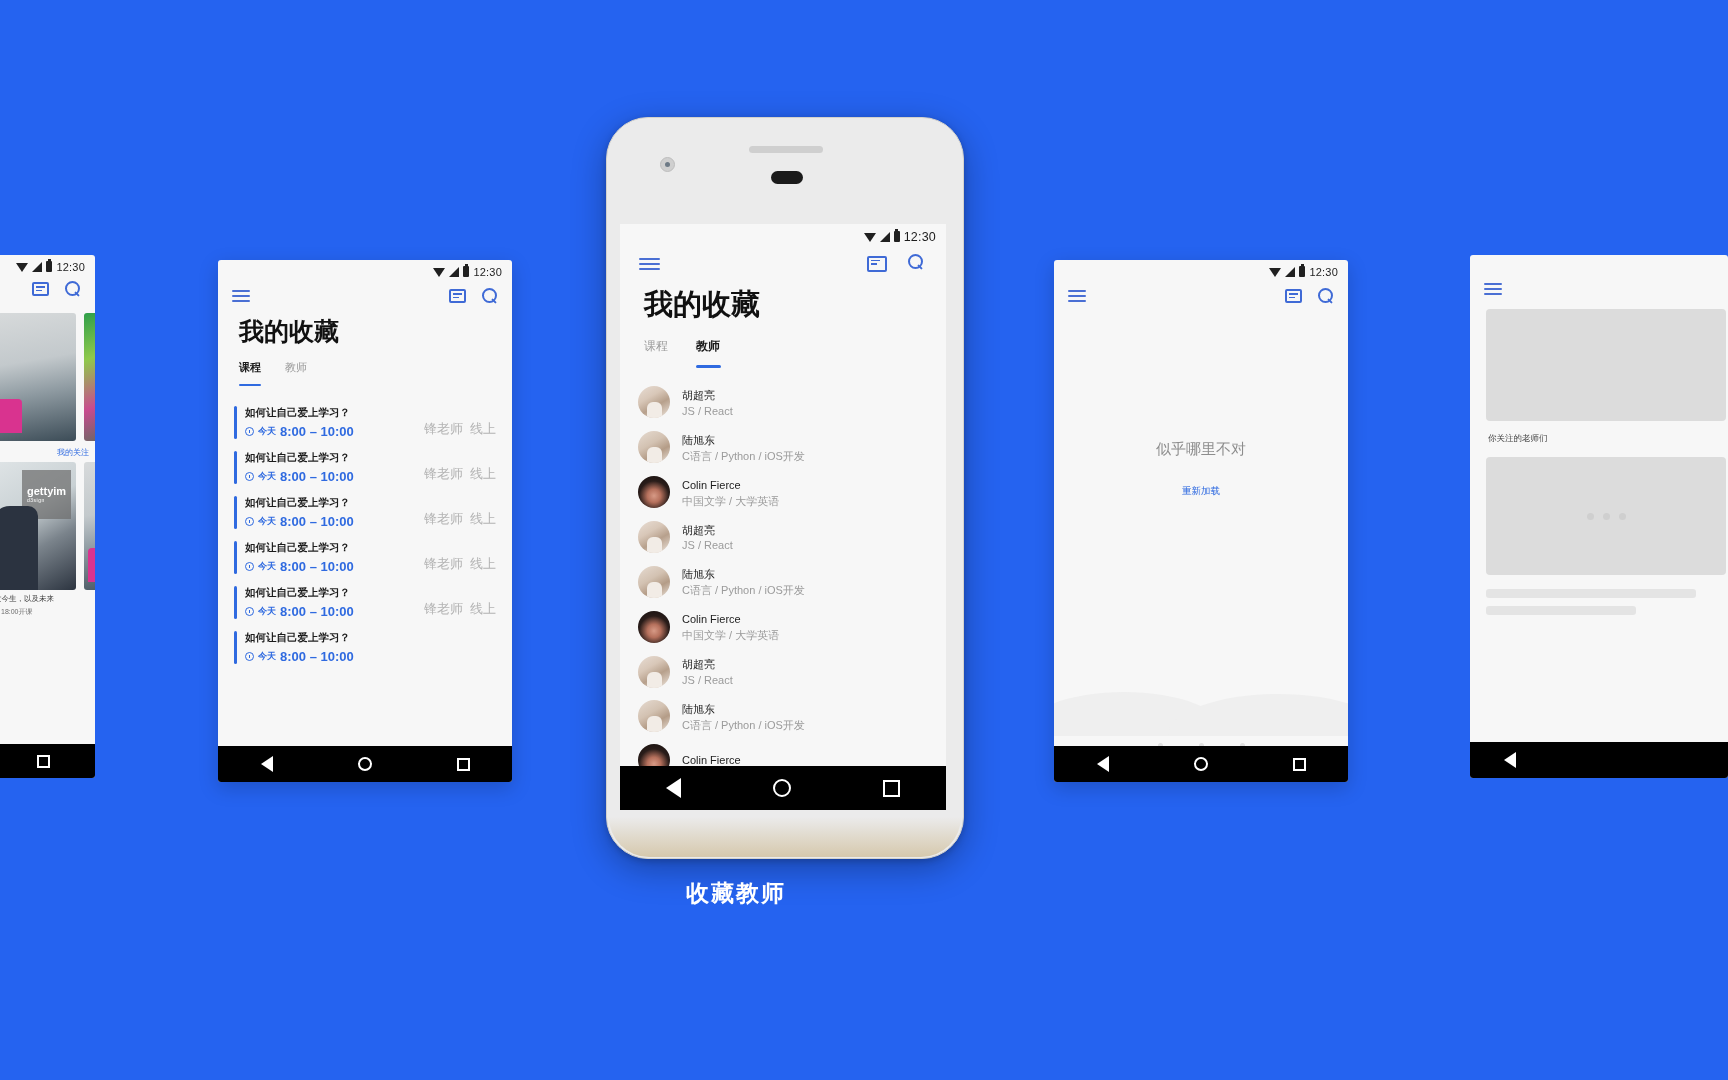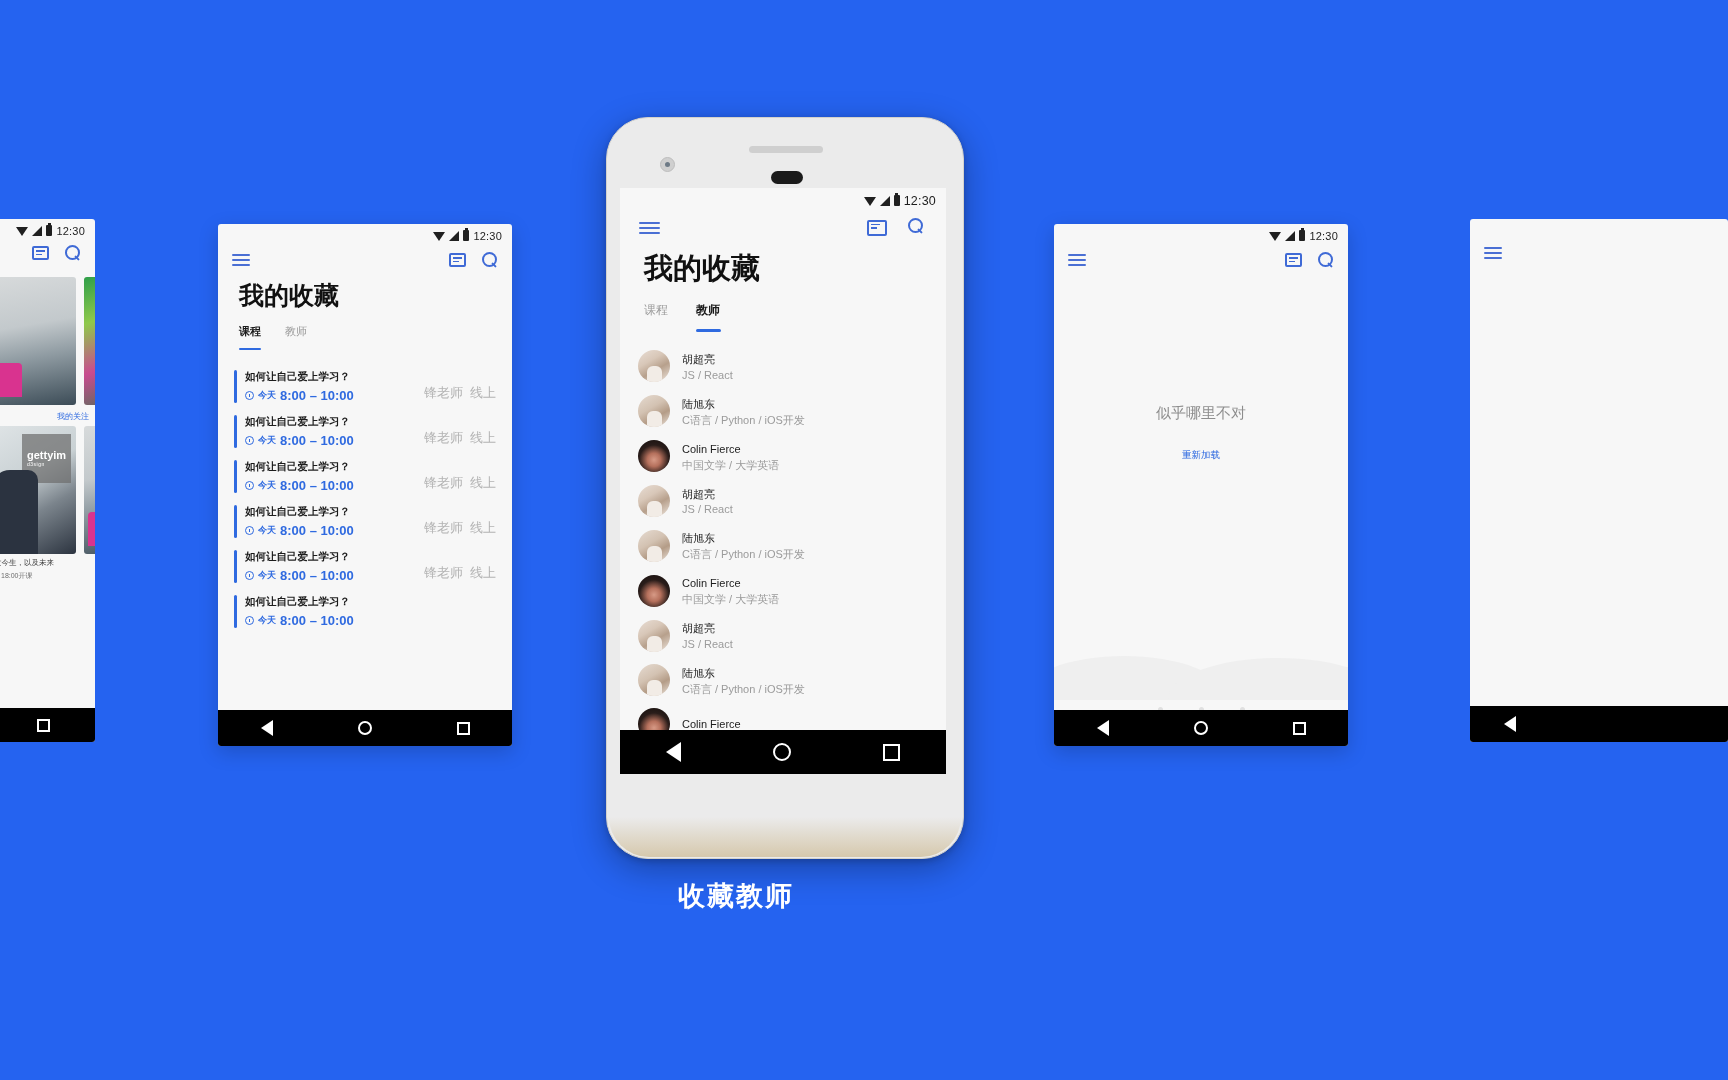--- a/index.html
+++ b/index.html
@@ -5,21 +5,21 @@
   * { box-sizing: border-box; margin: 0; padding: 0; }
   html, body {
     width: 1728px; height: 1080px;
     overflow: hidden;
     background: #2563f0;
     font-family: "Liberation Sans", "DejaVu Sans", sans-serif;
   }
   .stage { position: relative; width: 1728px; height: 1080px; background: #2563f0; }
 
   
-  .screen { position: absolute; background: #f7f7f7; overflow: hidden; }
+  .screen { position: absolute; background: #f7f7f7; overflow: hidden; margin-top: 36px; }
   .statusbar {
     display: flex; justify-content: flex-end; align-items: center;
     gap: 4px; padding: 5px 10px 2px 0; height: 20px;
   }
   .sb-time { font-size: 11px; color: #1d1d1d; font-weight: 400; letter-spacing: .2px; }
   .ic-wifi { width: 0; height: 0; border-left: 6px solid transparent; border-right: 6px solid transparent; border-top: 9px solid #202020; position: relative; top: 1px; }
   .ic-signal { width: 0; height: 0; border-left: 10px solid transparent; border-bottom: 10px solid #202020; }
   .ic-batt { width: 6px; height: 11px; background: #202020; border-radius: 1px; position: relative; }
   .ic-batt::after { content: ""; position: absolute; top: -2px; left: 1.5px; width: 3px; height: 2px; background: #202020; }
 
@@ -83,21 +83,21 @@
   .c-body { flex: 1; min-width: 0; }
   .c-title { font-size: 10.5px; font-weight: bold; color: #1c1c1c; white-space: nowrap; }
   .c-meta { display: flex; align-items: center; gap: 4px; margin-top: 4px; }
   .clock { width: 9px; height: 9px; border: 1.4px solid #2f6ae0; border-radius: 50%; position: relative; flex: 0 0 9px; }
   .clock::after { content: ""; position: absolute; left: 3px; top: 1.5px; width: 1.2px; height: 3px; background: #2f6ae0; }
   .c-day { font-size: 9px; font-weight: bold; color: #2f6ae0; }
   .c-time { font-size: 13px; color: #2f6ae0; font-weight: bold; }
   .c-right { display: flex; gap: 7px; font-size: 13px; color: #b3b3b3; padding-top: 14px; white-space: nowrap; font-family: Liberation Serif, serif; }
 
   
-  #hero-caption { position: absolute; left: 0; top: 878px; width: 1472px; text-align: center; color: #fff; font-size: 27px; font-weight: bold; letter-spacing: 2px; }
+  #hero-caption { position: absolute; left: 0; top: 878px; width: 1472px; text-align: center; color: #fff; font-size: 23px; font-weight: bold; letter-spacing: 2px; }
 
   
   #screen-left   { left: -8px; top: 219px; width: 103px; height: 523px; border-radius: 3px; }
   #screen-second { left: 218px; top: 224px; width: 294px; height: 522px; border-radius: 3px; box-shadow: 0 6px 20px rgba(0,0,0,.18); }
   #screen-fourth { left: 1054px; top: 224px; width: 294px; height: 522px; border-radius: 3px; box-shadow: 0 6px 20px rgba(0,0,0,.18); }
   #screen-right  { left: 1470px; top: 219px; width: 258px; height: 523px; border-radius: 3px; }
 
   
   .lp-grid { display: flex; gap: 8px; padding: 0 0 0 0; }
   .lp-card { width: 84px; height: 128px; border-radius: 3px; overflow: hidden; flex: 0 0 84px; background: #b9c3c8; position: relative; }
@@ -438,19 +438,32 @@
 
     <div class="appbar" style="padding-top:8px;justify-content:flex-start;">
       <span class="hamburger">
           <span></span>
           <span></span>
           <span></span>
         </span>
     </div>
 
 
+    <div style="padding:14px 0 0 16px;">
+      <div class="sk-box" style="width:240px;height:112px;"></div>
+      <div class="rp-cap" style="padding:12px 0 0 2px;">你关注的老师们</div>
+      <div class="sk-box" style="width:240px;height:118px;margin-top:12px;display:flex;align-items:center;justify-content:center;">
+        <span class="sk-dots">
+            <i></i>
+            <i></i>
+            <i></i>
+          </span>
+      </div>
+      <div class="sk-line" style="width:210px;margin-top:14px;"></div>
+      <div class="sk-line" style="width:150px;margin-top:8px;"></div>
+    </div>
 
     <div class="navbar" style="position:absolute;left:0;bottom:0;width:100%;height:36px;justify-content:flex-start;padding-left:34px;">
       <span class="nav-back"></span>
     </div>
   </div>
 
 </div>
 
 </body></html>

